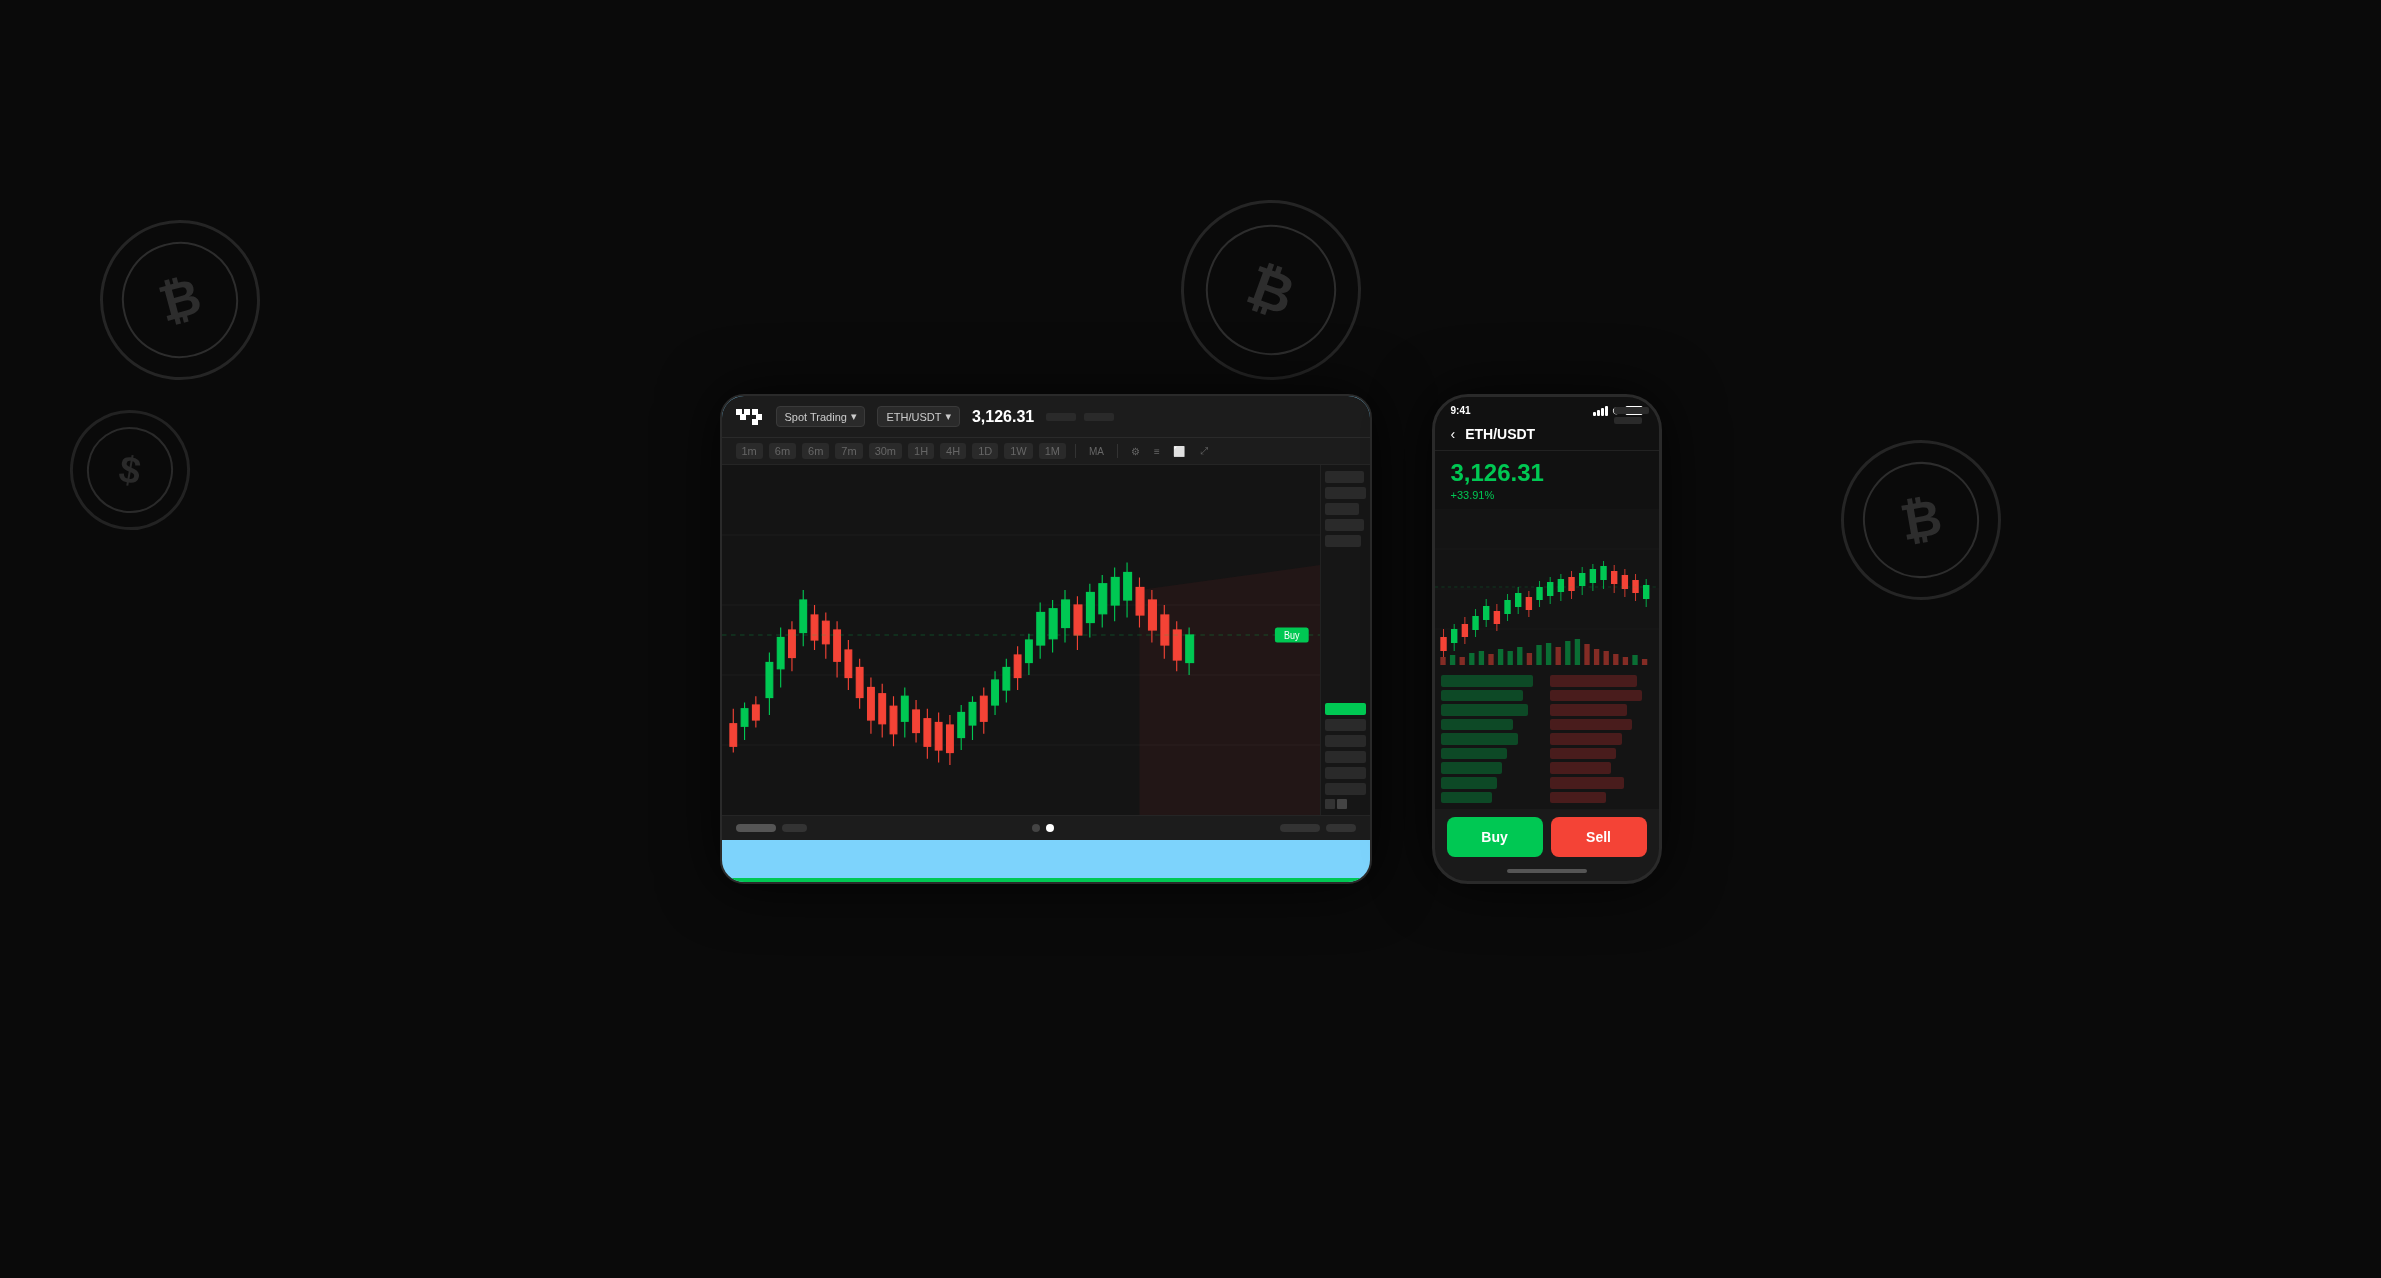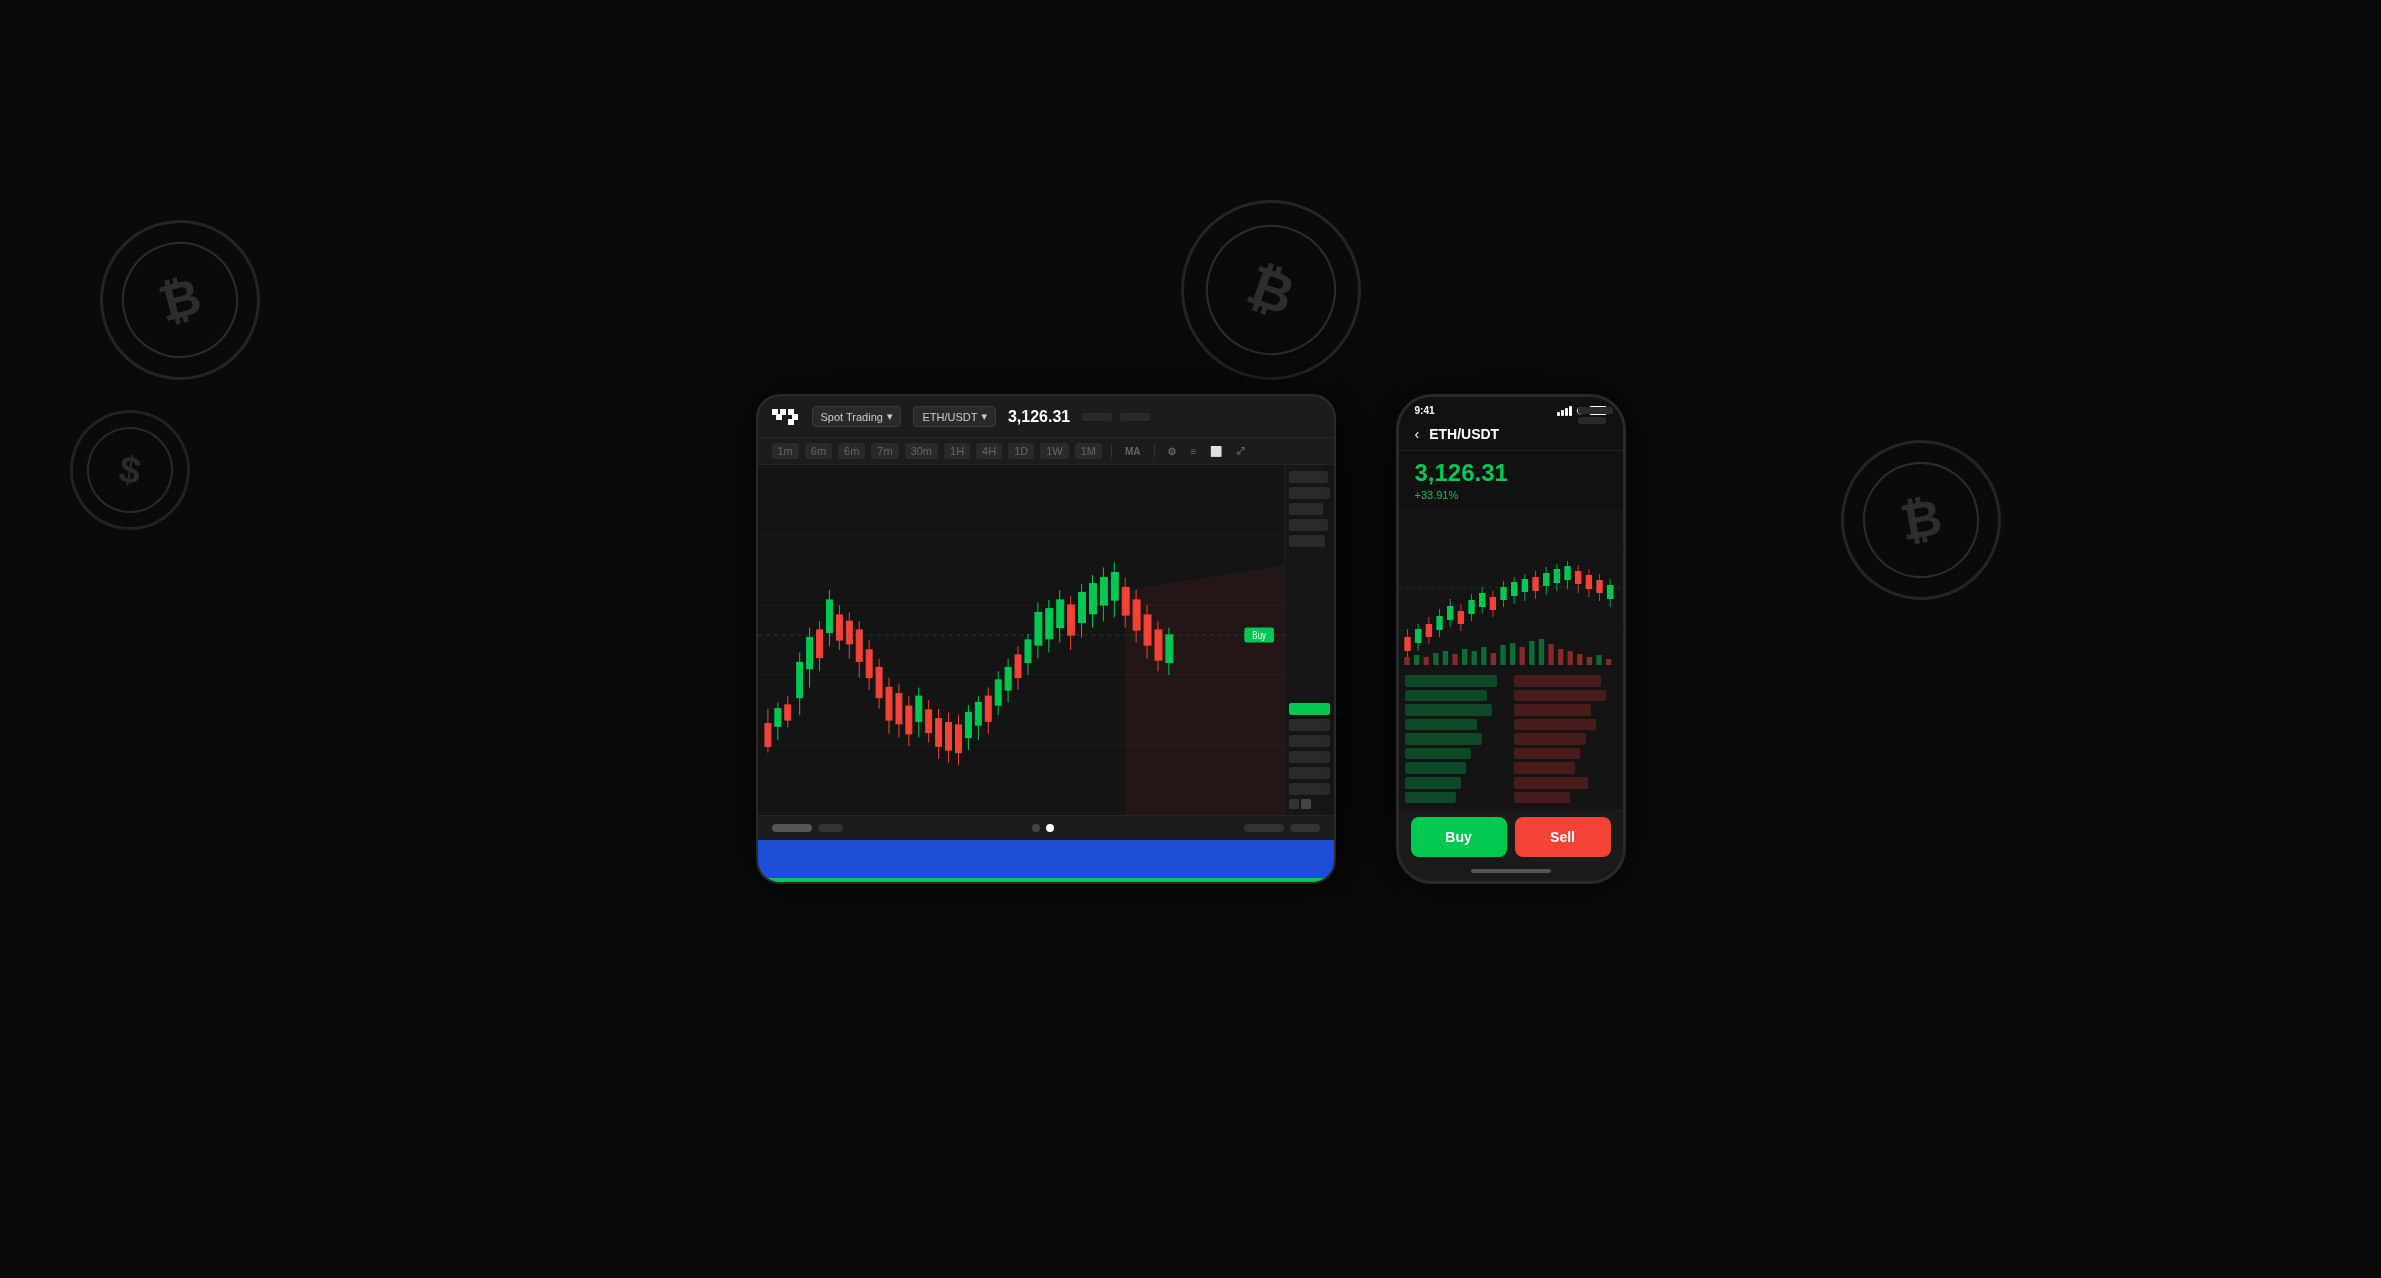--- a/index.html
+++ b/index.html
@@ -75,23 +75,23 @@
       top: 50%;
       left: 50%;
       transform: translate(-50%, -50%);
       display: flex;
       align-items: center;
       gap: 30px;
     }
 
     
     .tablet-device {
-      width: 580px;
+      width: 652px;
       height: 490px;
-      background: #1d4ed8;
+      background: #7dd3fc;
       border-radius: 24px;
       border: 2px solid #2a2a2a;
       overflow: hidden;
       position: relative;
       box-shadow: 0 0 60px rgba(0,0,0,0.8);
       z-index: 10;
     }
 
     .tablet-header {
       background: #1c1c1c;
@@ -423,21 +423,20 @@
       left: 0;
       right: 0;
       height: 4px;
       background: #00c853;
     }
 
     .toolbar-icon {
       color: #666;
       font-size: 10px;
       padding: 2px 4px;
-      font-weight: bold;
     }
 
     .price-info {
       display: flex;
       align-items: center;
       gap: 10px;
       flex: 1;
     }
 
     .price-meta {

